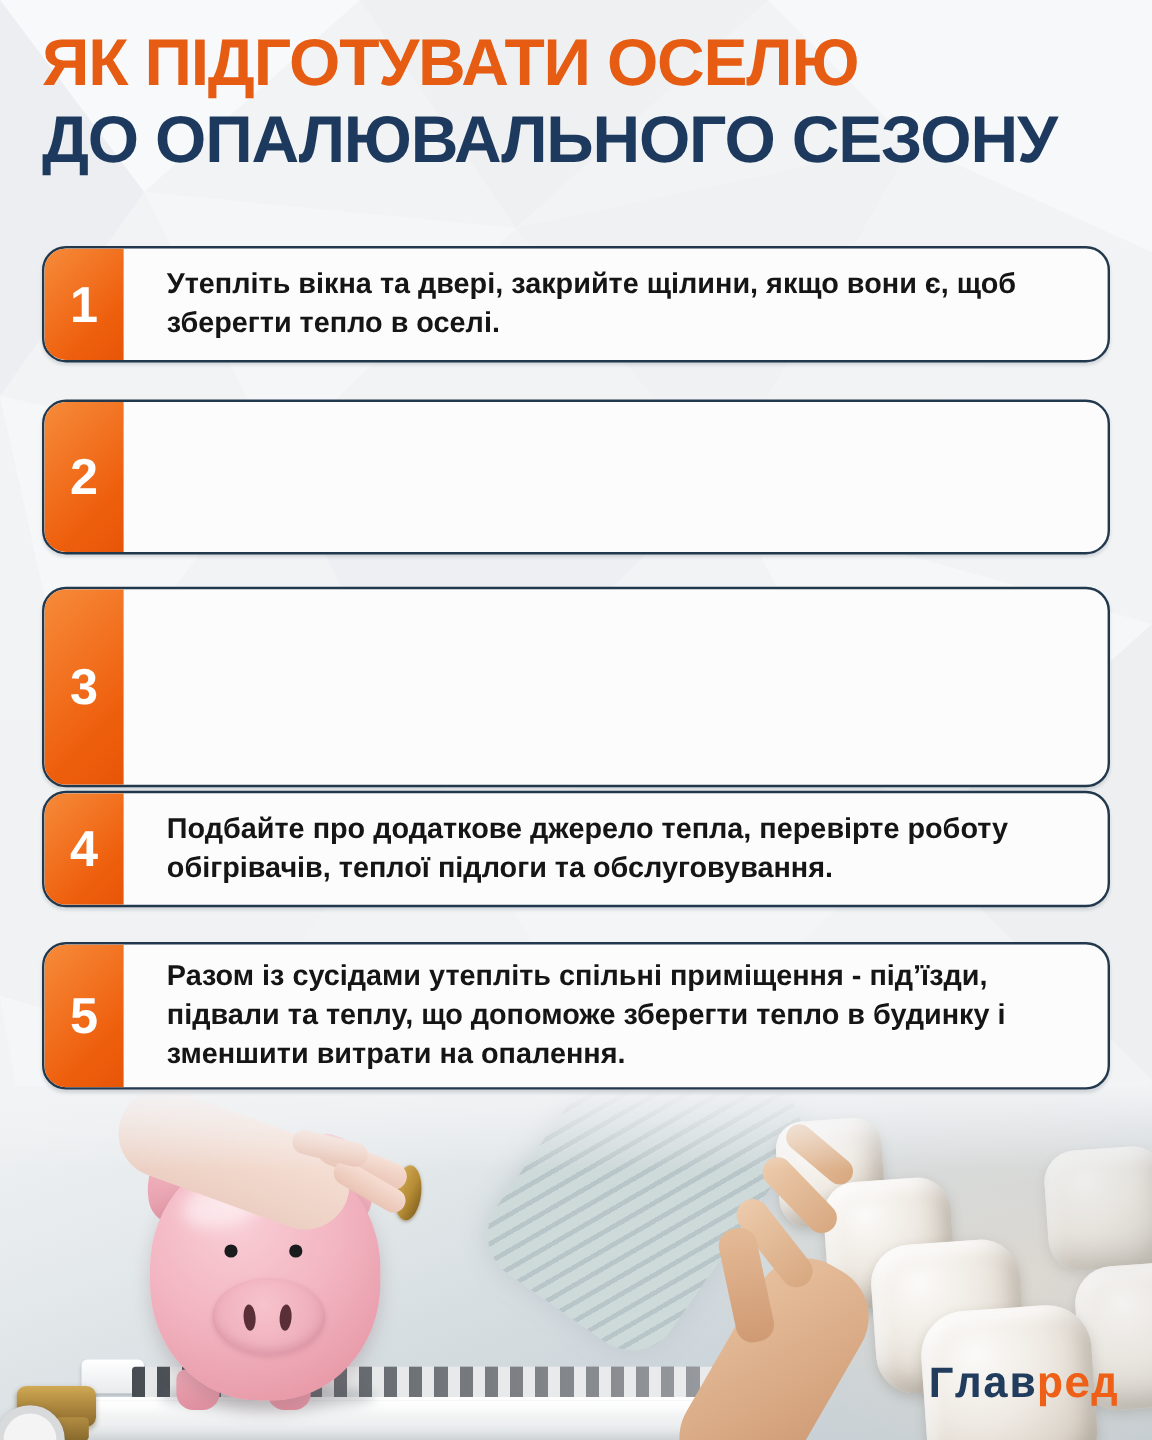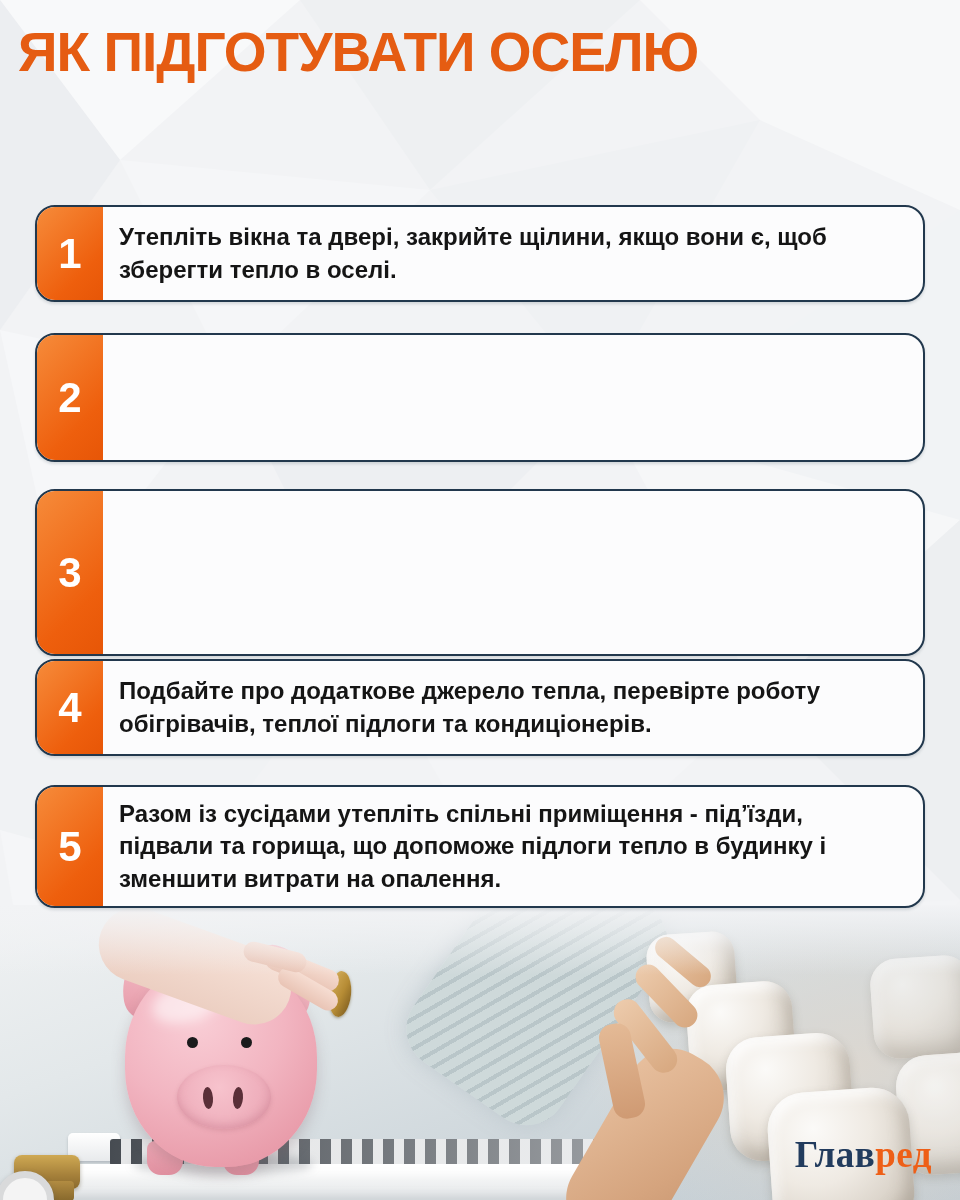--- a/index.html
+++ b/index.html
@@ -14,21 +14,21 @@
   *{margin:0;padding:0;box-sizing:border-box;}
   html,body{background:#888;}
   .poster{
     position:relative;width:960px;height:1200px;margin:0 auto;
     background:#f2f3f5;overflow:hidden;
     font-family:"Liberation Sans",sans-serif;
   }
   
   .bg-polys{position:absolute;inset:0;z-index:0;}
   
-  .title{position:absolute;left:18px;top:20px;z-index:3;font-weight:bold;line-height:64px;letter-spacing:-1px;}
+  .title{position:absolute;left:35px;top:20px;z-index:3;font-weight:bold;line-height:64px;letter-spacing:-1px;}
   .title .line1{font-size:55px;color:var(--title-orange);}
   .title .line2{font-size:55px;color:var(--navy);}
   
   .card{
     position:absolute;left:35px;width:890px;z-index:3;
     background:#fcfcfd;border:2px solid var(--card-border);border-radius:20px;
     display:flex;align-items:stretch;overflow:hidden;
     box-shadow:0 2px 3px rgba(30,45,60,.15);
   }
   .card-1{top:205px;height:97px;}
@@ -37,21 +37,21 @@
   .card-4{top:659px;height:97px;}
   .card-5{top:785px;height:123px;}
   .num{
     flex:0 0 66px;display:flex;align-items:center;justify-content:center;
     background:linear-gradient(135deg,var(--accent-orange-light) 0%,var(--accent-orange) 70%,#e75607 100%);
     color:#fff;font-size:42px;font-weight:bold;
     border-radius:17px 0 0 17px;
   }
   .card-text{
     flex:1;display:flex;align-items:center;
-    padding:8px 22px 8px 16px;
+    padding:8px 22px 8px 36px;
     font-size:24px;font-weight:bold;color:#151515;line-height:1.36;
   }
   
   .photo{
     position:absolute;left:0;top:905px;width:960px;height:295px;z-index:1;
     background:linear-gradient(160deg,#f0f2f3 0%,#e3e8ea 30%,#ccd5da 70%,#c3ccd2 100%);
     overflow:hidden;
   }
   .photo .warm-right{position:absolute;right:-80px;top:-20px;width:460px;height:360px;
     background:radial-gradient(ellipse at 60% 50%,rgba(222,216,208,.9) 0%,rgba(222,216,208,0) 70%);}
@@ -131,21 +131,21 @@
     box-shadow:0 1px 3px rgba(90,70,20,.5);transform:rotate(6deg);}
   
   .l-arm{position:absolute;left:-30px;top:-16px;width:200px;height:74px;border-radius:40px;
     transform:rotate(20deg);background:linear-gradient(180deg,#f7e2d8 0%,#eccfc2 100%);z-index:6;}
   .l-finger{position:absolute;border-radius:12px;background:linear-gradient(180deg,#f6ddd2 0%,#e9c4b5 100%);z-index:6;}
   .lf1{left:138px;top:14px;width:78px;height:22px;transform:rotate(22deg);}
   .lf2{left:150px;top:34px;width:66px;height:20px;transform:rotate(30deg);}
   .lf3{left:118px;top:2px;width:64px;height:20px;transform:rotate(14deg);}
   
   .brand{position:absolute;right:28px;bottom:24px;z-index:10;
-    font-family:Liberation Serif, serif;font-weight:bold;font-size:37px;letter-spacing:.5px;}
+    font-family:Liberation Mono, monospace;font-weight:bold;font-size:37px;letter-spacing:.5px;}
   .brand .p1{color:var(--logo-navy);}
   .brand .p2{color:var(--logo-orange);}
 </style>
 </head>
 <body>
 
 <div class="poster">
 
   <svg class="bg-polys" width="960" height="1200" viewBox="0 0 960 1200" xmlns="http://www.w3.org/2000/svg">
     <rect width="960" height="1200" fill="#f2f3f5"></rect>
@@ -162,43 +162,44 @@
     <polygon points="0,600 60,600 360,640 180,880 0,830" fill="#f0f2f4"></polygon>
     <polygon points="360,640 760,700 520,920" fill="#f4f5f7"></polygon>
     <polygon points="760,700 960,520 960,900" fill="#edeff1"></polygon>
     <polygon points="0,830 180,880 40,1060" fill="#f5f6f8"></polygon>
     <polygon points="180,880 520,920 320,1120" fill="#eef0f3"></polygon>
     <polygon points="520,920 960,900 720,1160" fill="#f3f4f6"></polygon>
   </svg>
 
   <header class="title">
     <div class="line1">ЯК ПІДГОТУВАТИ ОСЕЛЮ</div>
+    <div class="line2">ДО ОПАЛЮВАЛЬНОГО СЕЗОНУ</div>
   </header>
 
   <section class="card card-1">
     <div class="num">1</div>
     <div class="card-text">Утепліть вікна та двері, закрийте щілини, якщо вони є, щоб зберегти тепло в оселі.</div>
   </section>
 
   <section class="card card-2">
     <div class="num">2</div>
   </section>
 
   <section class="card card-3">
     <div class="num">3</div>
   </section>
 
   <section class="card card-4">
     <div class="num">4</div>
-    <div class="card-text">Подбайте про додаткове джерело тепла, перевірте роботу обігрівачів, теплої підлоги та кондиціонерів.</div>
+    <div class="card-text">Подбайте про додаткове джерело тепла, перевірте роботу обігрівачів, теплої підлоги та обслуговування.</div>
   </section>
 
   <section class="card card-5">
     <div class="num">5</div>
-    <div class="card-text">Разом із сусідами утепліть спільні приміщення - під’їзди, підвали та горища, що допоможе підлоги тепло в будинку і зменшити витрати на опалення.</div>
+    <div class="card-text">Разом із сусідами утепліть спільні приміщення - під’їзди, підвали та теплу, що допоможе зберегти тепло в будинку і зменшити витрати на опалення.</div>
   </section>
 
   <div class="photo">
     <div class="warm-right"></div>
 
     <div class="sleeve"></div>
     <div class="r-forearm"></div>
     <div class="finger f-idx"></div>
     <div class="finger f-mid"></div>
     <div class="finger f-rng"></div>

